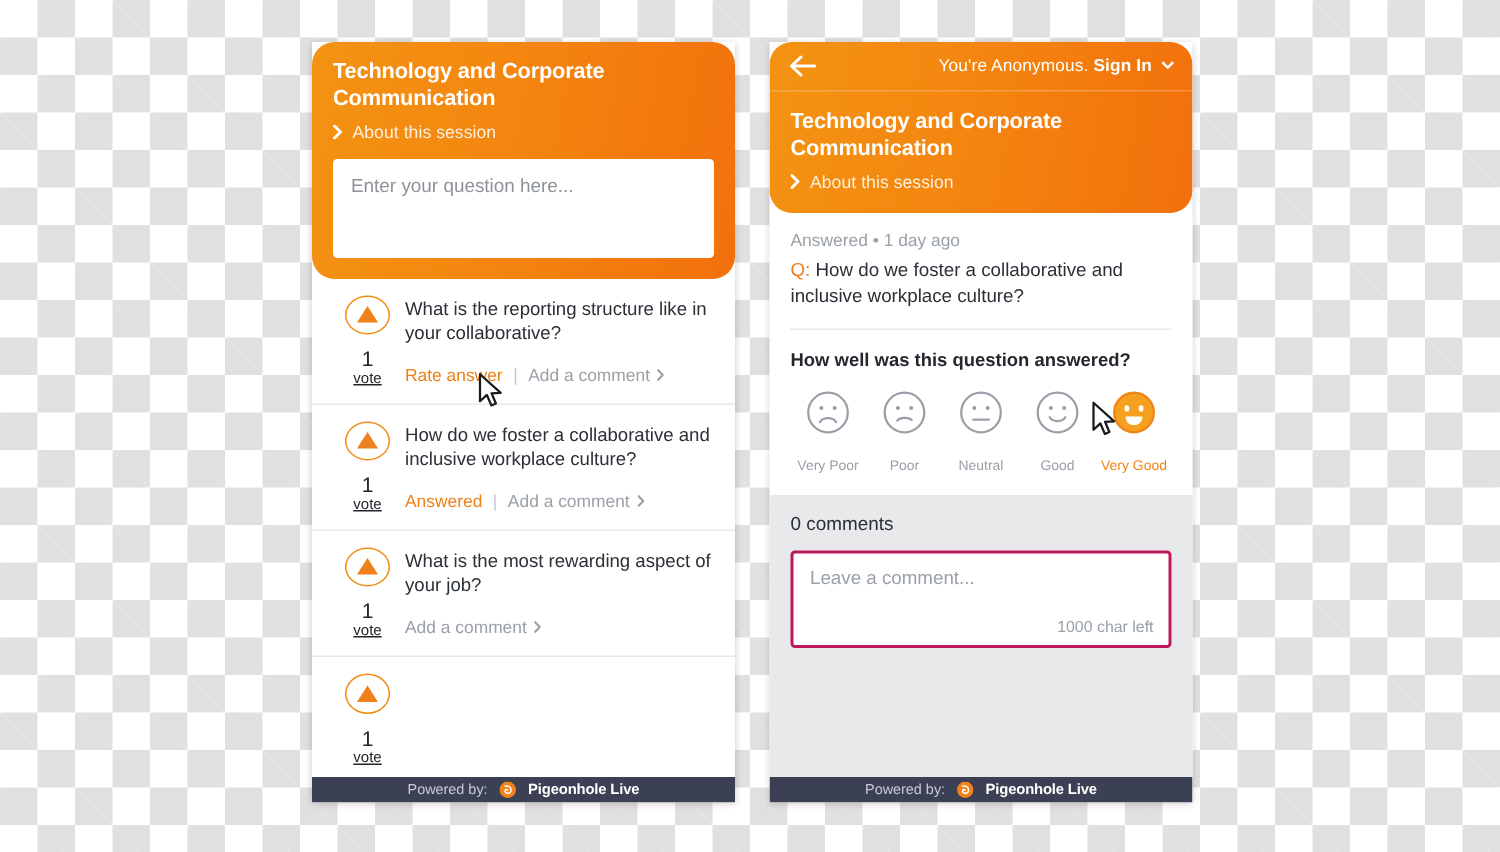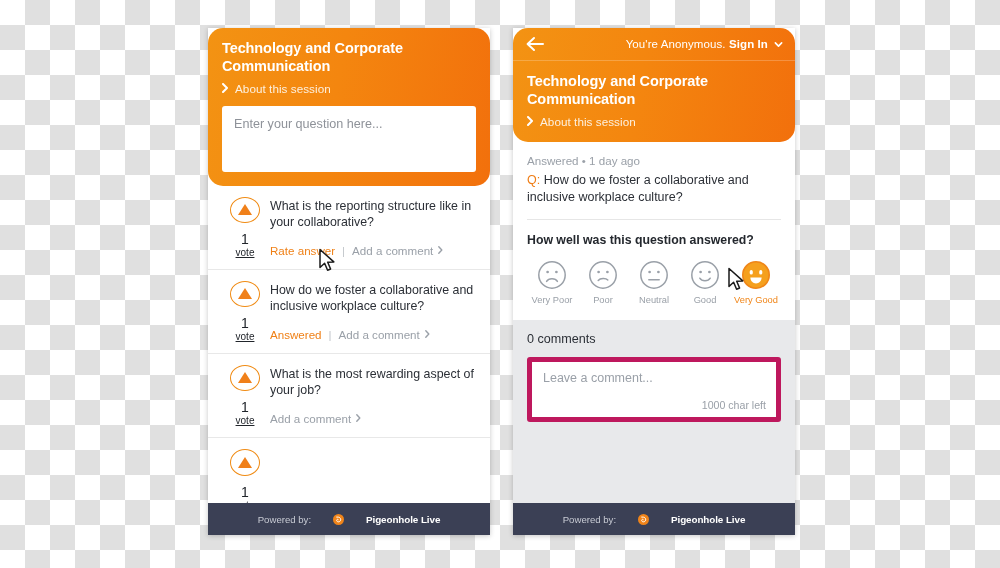--- a/index.html
+++ b/index.html
@@ -207,62 +207,62 @@
     margin-bottom: 13px;
   }
   .faces { display: flex; justify-content: space-between; padding: 0 2px; }
   .face-item {
     display: flex;
     flex-direction: column;
     align-items: center;
     width: 46px;
   }
   .face-lbl {
-    margin-top: 5px;
+    margin-top: 15px;
     font-size: 9.3px;
     color: #9aa0a8;
     white-space: nowrap;
   }
   .face-item.selected .face-lbl { color: #f08518; }
 
   
   .comments {
     background: #e8e9eb;
     flex: 1 1 auto;
     padding: 12px 14px;
     box-sizing: border-box;
   }
   .cmt-count { font-size: 12.6px; color: #2b2f36; margin-bottom: 11px; }
   .cmt-box {
     background: #fff;
-    border: 5px solid #be185d;
+    border: 2px solid #be185d;
     border-radius: 3px;
     height: 65px;
     padding: 9px 11px;
     box-sizing: border-box;
     position: relative;
   }
   .cmt-ph { font-size: 12.5px; color: #9aa0a8; }
   .cmt-cnt {
     position: absolute;
     right: 10px;
     bottom: 6px;
     font-size: 10.6px;
     color: #9aa0a8;
   }
 
   
   .footer {
     background: #3b4055;
-    height: 32px;
+    height: 17px;
     flex: none;
     display: flex;
     align-items: center;
     justify-content: center;
-    gap: 22px;
+    gap: 8px;
   }
   .footer-pre { font-size: 9.6px; color: #c8cbd4; }
   .footer-logo { width: 11px; height: 11px; display: block; }
   .footer-brand { font-size: 9.9px; color: #ffffff; font-weight: bold; letter-spacing: -0.1px; }
 
   
   .cursor { position: absolute; width: 19px; height: 25px; pointer-events: none; }
   #cursor-left  { left: 318px; top: 248px; }
   #cursor-right { left: 727px; top: 267px; }
 </style>

